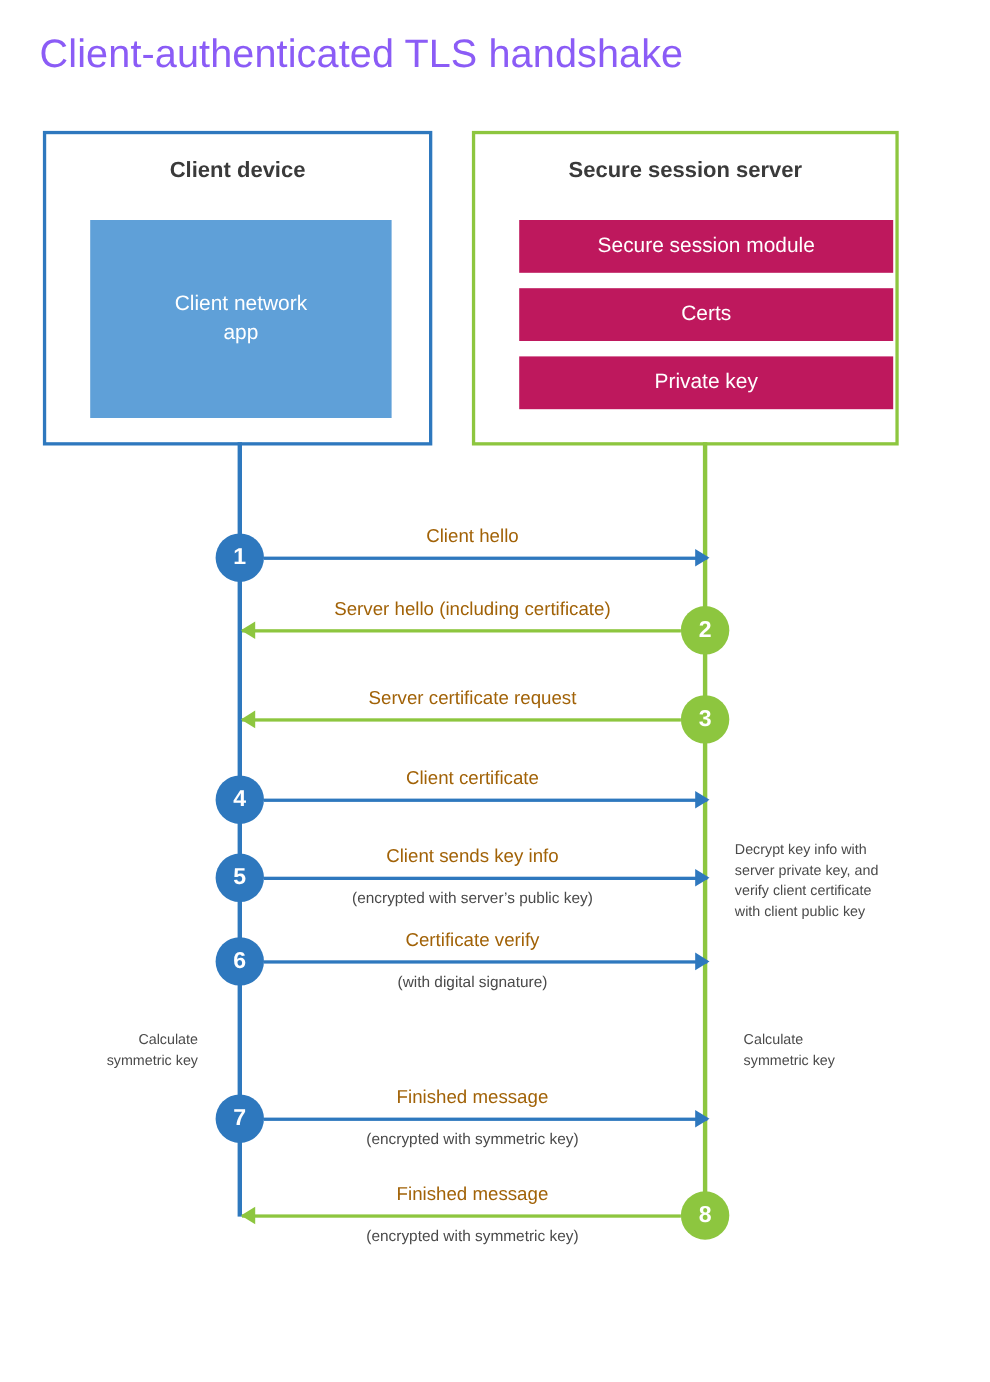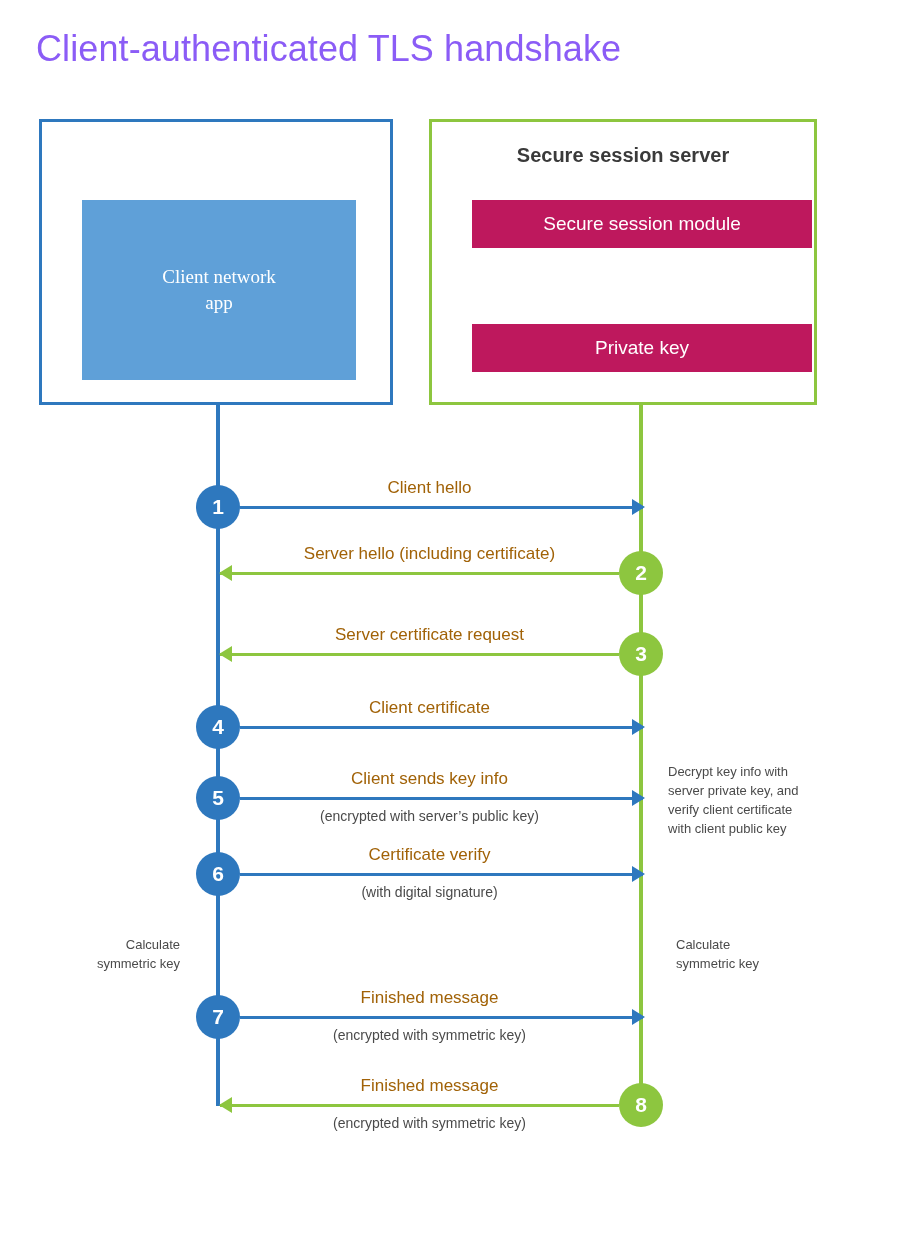--- a/index.html
+++ b/index.html
@@ -24,21 +24,21 @@
 
   .entity-title {
     position: absolute; left: 0; right: 0; top: 22px;
     text-align: center; font-size: 20px; font-weight: bold; color: #3a3a3a;
   }
 
   .client-app {
     position: absolute; left: 40px; top: 78px; width: 274px; height: 180px;
     background: #5fa0d8; color: #ffffff; font-size: 19px;
     display: flex; align-items: center; justify-content: center;
-    text-align: center; line-height: 1.35; white-space: pre-line; font-family: Liberation Serif, serif;
+    text-align: center; line-height: 1.35; white-space: pre-line;
   }
 
   .server-bar {
     position: absolute; left: 40px; width: 340px; height: 48px;
     background: #be185d; color: #ffffff; font-size: 19px;
     display: flex; align-items: center; justify-content: center;
   }
   .server-bar.b0 { top: 78px; }
   .server-bar.b1 { top: 140px; }
   .server-bar.b2 { top: 202px; }
@@ -84,27 +84,29 @@
   .side-note.left-align  { text-align: left; }
 </style>
 </head>
 <body>
 
 <div id="stage">
 
   <div class="page-title">Client-authenticated TLS handshake</div>
 
   <div class="entity-box" id="client-box">
+    <div class="entity-title">Client device</div>
     <div class="client-app">Client network
 app</div>
   </div>
 
   <div class="entity-box" id="server-box">
     <div class="entity-title">Secure session server</div>
     <div class="server-bar b0">Secure session module</div>
+    <div class="server-bar b1">Certs</div>
     <div class="server-bar b2">Private key</div>
   </div>
 
   <div class="lifeline" id="client-lifeline"></div>
   <div class="lifeline" id="server-lifeline"></div>
 
   <div class="side-note right-align" id="note-client-calc" style="left:60px; top:936px; width:120px;">Calculate
 symmetric key</div>
   <div class="side-note left-align" id="note-server-calc" style="left:676px; top:936px; width:150px;">Calculate
 symmetric key</div>

